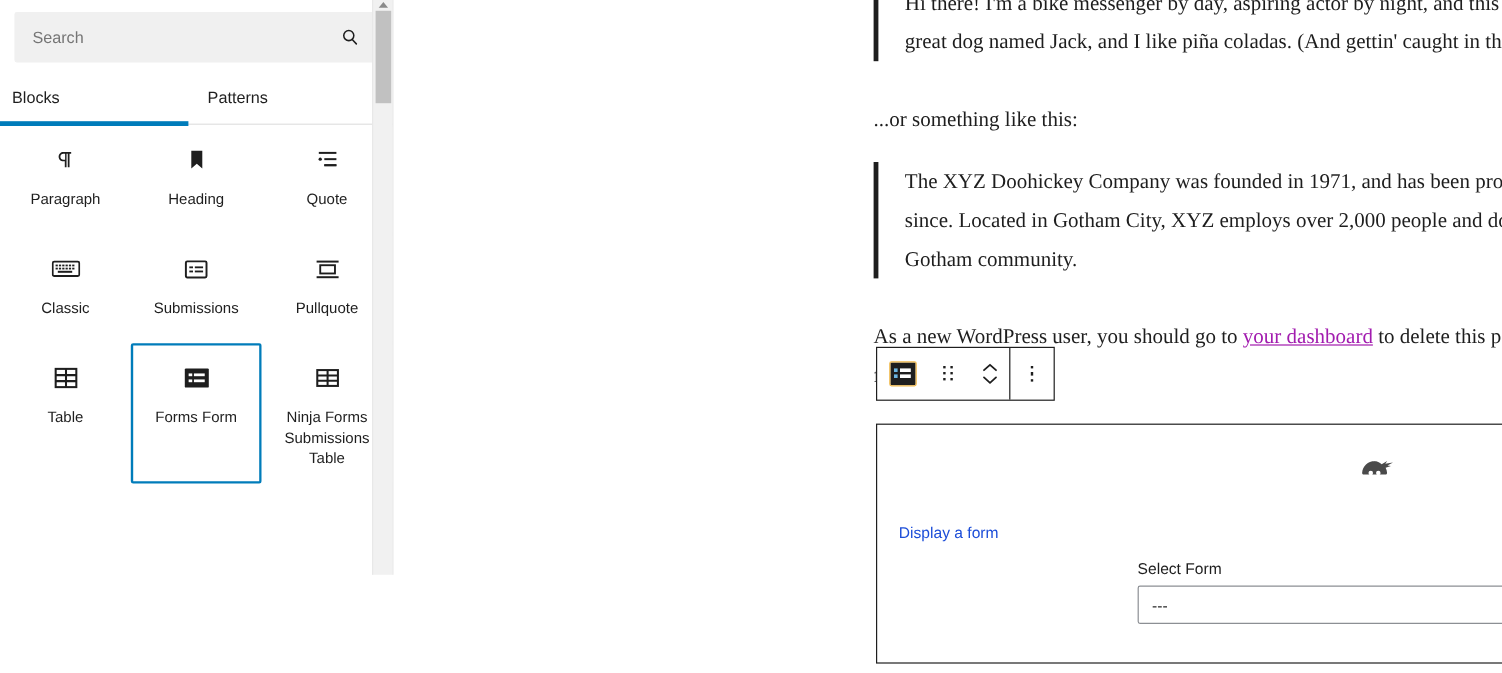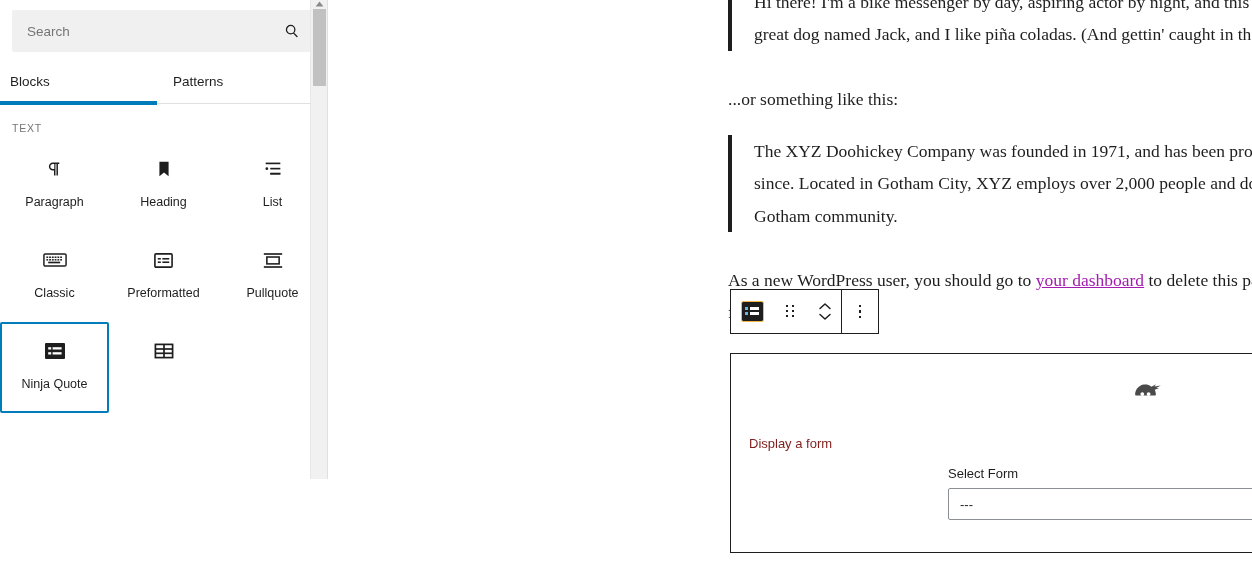--- a/index.html
+++ b/index.html
@@ -243,21 +243,21 @@
     position: absolute;
     left: 50%; transform: translateX(-50%);
     top: 28px;
     width: 34px; height: 22px;
   }
   .nf-display-label {
     position: absolute;
     left: 18px; top: 82px;
     font-family: "Liberation Sans", sans-serif;
     font-size: 13px;
-    color: #7f1d1d;
+    color: #1d4ed8;
   }
   .nf-field {
     position: absolute;
     left: 217px; top: 112px;
     width: 402px;
   }
   .nf-field-label {
     font-family: "Liberation Sans", sans-serif;
     font-size: 13px;
     color: #1e1e1e;
@@ -299,21 +299,20 @@
 
     <div class="tabs">
       <div class="tab active">
         <span>Blocks</span>
       </div>
       <div class="tab patterns">
         <span>Patterns</span>
       </div>
     </div>
 
-    <div class="cat-label">TEXT</div>
 
     <div class="block-grid">
 
       <div class="block-item">
         <span class="bicon">
           <svg width="22" height="22" viewBox="0 0 24 24" fill="#1e1e1e" aria-hidden="true">
             <path d="M14.2 5H9.6C7.2 5 5.3 6.9 5.3 9.3s1.9 4.3 4.3 4.3h1.3V19h1.6V6.6h1.1V19h1.6V6.6h1.5V5h-2.5zm-3 7.1H9.6c-1.5 0-2.7-1.2-2.7-2.8S8.1 6.6 9.6 6.6h1.6v5.5z"></path>
           </svg>
         </span>
         <span class="blabel">Paragraph</span>
@@ -334,21 +333,21 @@
             <rect x="4" y="5" width="16" height="1.8"></rect>
             <circle cx="5.3" cy="11.6" r="1.5"></circle>
             <rect x="9" y="10.7" width="11" height="1.8"></rect>
             <rect x="9" y="16.2" width="11" height="1.8"></rect>
             <rect x="4" y="16.2" width="1.8" height="1.8" opacity="0"></rect>
             <rect x="4" y="16.2" width="16" height="1.8" opacity="0"></rect>
             <rect x="9" y="16.2" width="11" height="1.8"></rect>
             <rect x="4" y="16.2" width="3" height="1.8" opacity="0"></rect>
           </svg>
         </span>
-        <span class="blabel">List</span>
+        <span class="blabel">Quote</span>
       </div>
 
 
       <div class="block-item">
         <span class="bicon">
           <svg width="24" height="20" viewBox="0 0 26 20" aria-hidden="true">
             <rect x="1" y="3.5" width="24" height="13" rx="1.4" fill="none" stroke="#1e1e1e" stroke-width="1.6"></rect>
             <g fill="#1e1e1e">
               <rect x="3.6" y="6.2" width="2" height="1.6"></rect>
               <rect x="6.6" y="6.2" width="2" height="1.6"></rect>
@@ -375,58 +374,70 @@
           <svg width="21" height="21" viewBox="0 0 22 22" aria-hidden="true">
             <rect x="2" y="4" width="18" height="14" rx="1.2" fill="none" stroke="#1e1e1e" stroke-width="1.7"></rect>
             <g fill="#1e1e1e">
               <rect x="5" y="8.4" width="3.2" height="1.6"></rect>
               <rect x="5" y="12" width="3.2" height="1.6"></rect>
               <rect x="9.8" y="8.4" width="7.2" height="1.6"></rect>
               <rect x="9.8" y="12" width="7.2" height="1.6"></rect>
             </g>
           </svg>
         </span>
-        <span class="blabel">Preformatted</span>
+        <span class="blabel">Submissions</span>
       </div>
 
       <div class="block-item">
         <span class="bicon">
           <svg width="22" height="21" viewBox="0 0 24 22" aria-hidden="true">
             <rect x="2" y="3" width="20" height="1.8" fill="#1e1e1e"></rect>
             <rect x="2" y="17.2" width="20" height="1.8" fill="#1e1e1e"></rect>
             <rect x="5.3" y="7.2" width="13.4" height="7.5" fill="none" stroke="#1e1e1e" stroke-width="1.7"></rect>
           </svg>
         </span>
         <span class="blabel">Pullquote</span>
       </div>
 
+      <div class="block-item">
+        <span class="bicon">
+          <svg width="22" height="22" viewBox="0 0 22 22" aria-hidden="true">
+            <rect x="2.4" y="3.4" width="17.2" height="15.2" fill="none" stroke="#1e1e1e" stroke-width="1.7"></rect>
+            <line x1="2.4" y1="8.6" x2="19.6" y2="8.6" stroke="#1e1e1e" stroke-width="1.7"></line>
+            <line x1="2.4" y1="13.6" x2="19.6" y2="13.6" stroke="#1e1e1e" stroke-width="1.7"></line>
+            <line x1="11" y1="3.4" x2="11" y2="18.6" stroke="#1e1e1e" stroke-width="1.7"></line>
+          </svg>
+        </span>
+        <span class="blabel">Table</span>
+      </div>
 
 
       <div class="block-item selected">
         <span class="bicon">
           <svg width="22" height="20" viewBox="0 0 22 20" aria-hidden="true">
             <rect x="1" y="2" width="20" height="16" rx="1" fill="#1e1e1e"></rect>
             <rect x="4.2" y="6.2" width="3" height="2.3" fill="#ffffff"></rect>
             <rect x="4.2" y="11.2" width="3" height="2.3" fill="#ffffff"></rect>
             <rect x="8.6" y="6.2" width="9" height="2.3" fill="#ffffff"></rect>
             <rect x="8.6" y="11.2" width="9" height="2.3" fill="#ffffff"></rect>
           </svg>
         </span>
-        <span class="blabel">Ninja Quote</span>
+        <span class="blabel">Forms Form</span>
       </div>
 
       <div class="block-item">
         <span class="bicon">
           <svg width="22" height="20" viewBox="0 0 22 20" aria-hidden="true">
             <rect x="2.4" y="3.4" width="17.2" height="13.2" fill="none" stroke="#1e1e1e" stroke-width="1.7"></rect>
             <line x1="2.4" y1="8" x2="19.6" y2="8" stroke="#1e1e1e" stroke-width="1.7"></line>
             <line x1="2.4" y1="12.3" x2="19.6" y2="12.3" stroke="#1e1e1e" stroke-width="1.7"></line>
             <line x1="11" y1="3.4" x2="11" y2="16.6" stroke="#1e1e1e" stroke-width="1.7"></line>
           </svg>
         </span>
+        <span class="blabel">Ninja Forms Submissions Table</span>
       </div>
 
     </div>
 
     <div class="lscroll">
       <div class="arrow-up">
         <svg width="9" height="6" viewBox="0 0 9 6" aria-hidden="true">
           <polygon points="4.5,0.6 8.4,5.4 0.6,5.4" fill="#8a8a8a"></polygon>
         </svg>
       </div>

